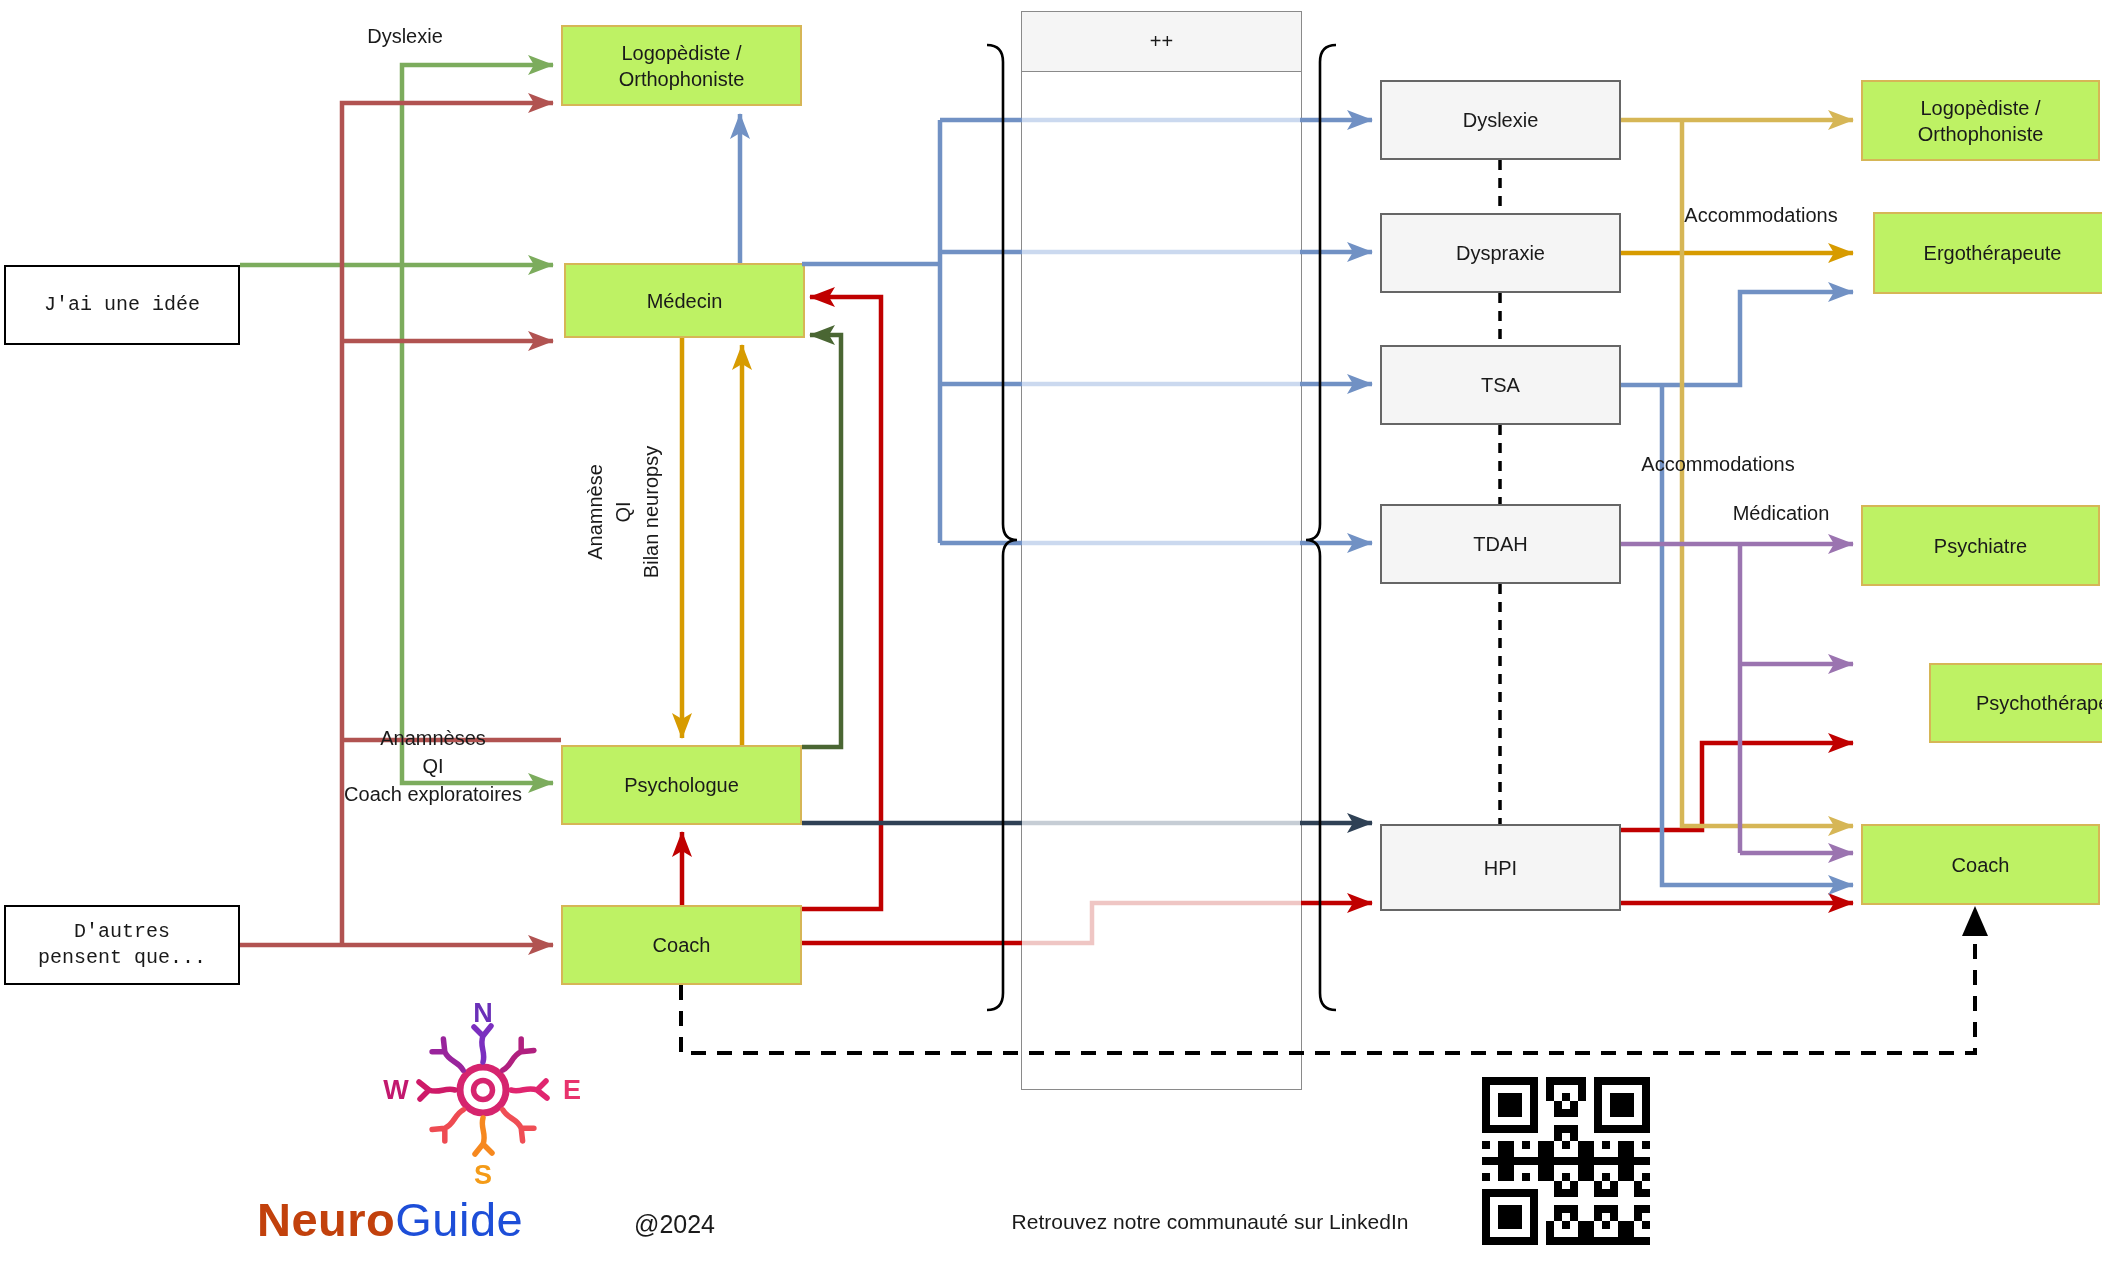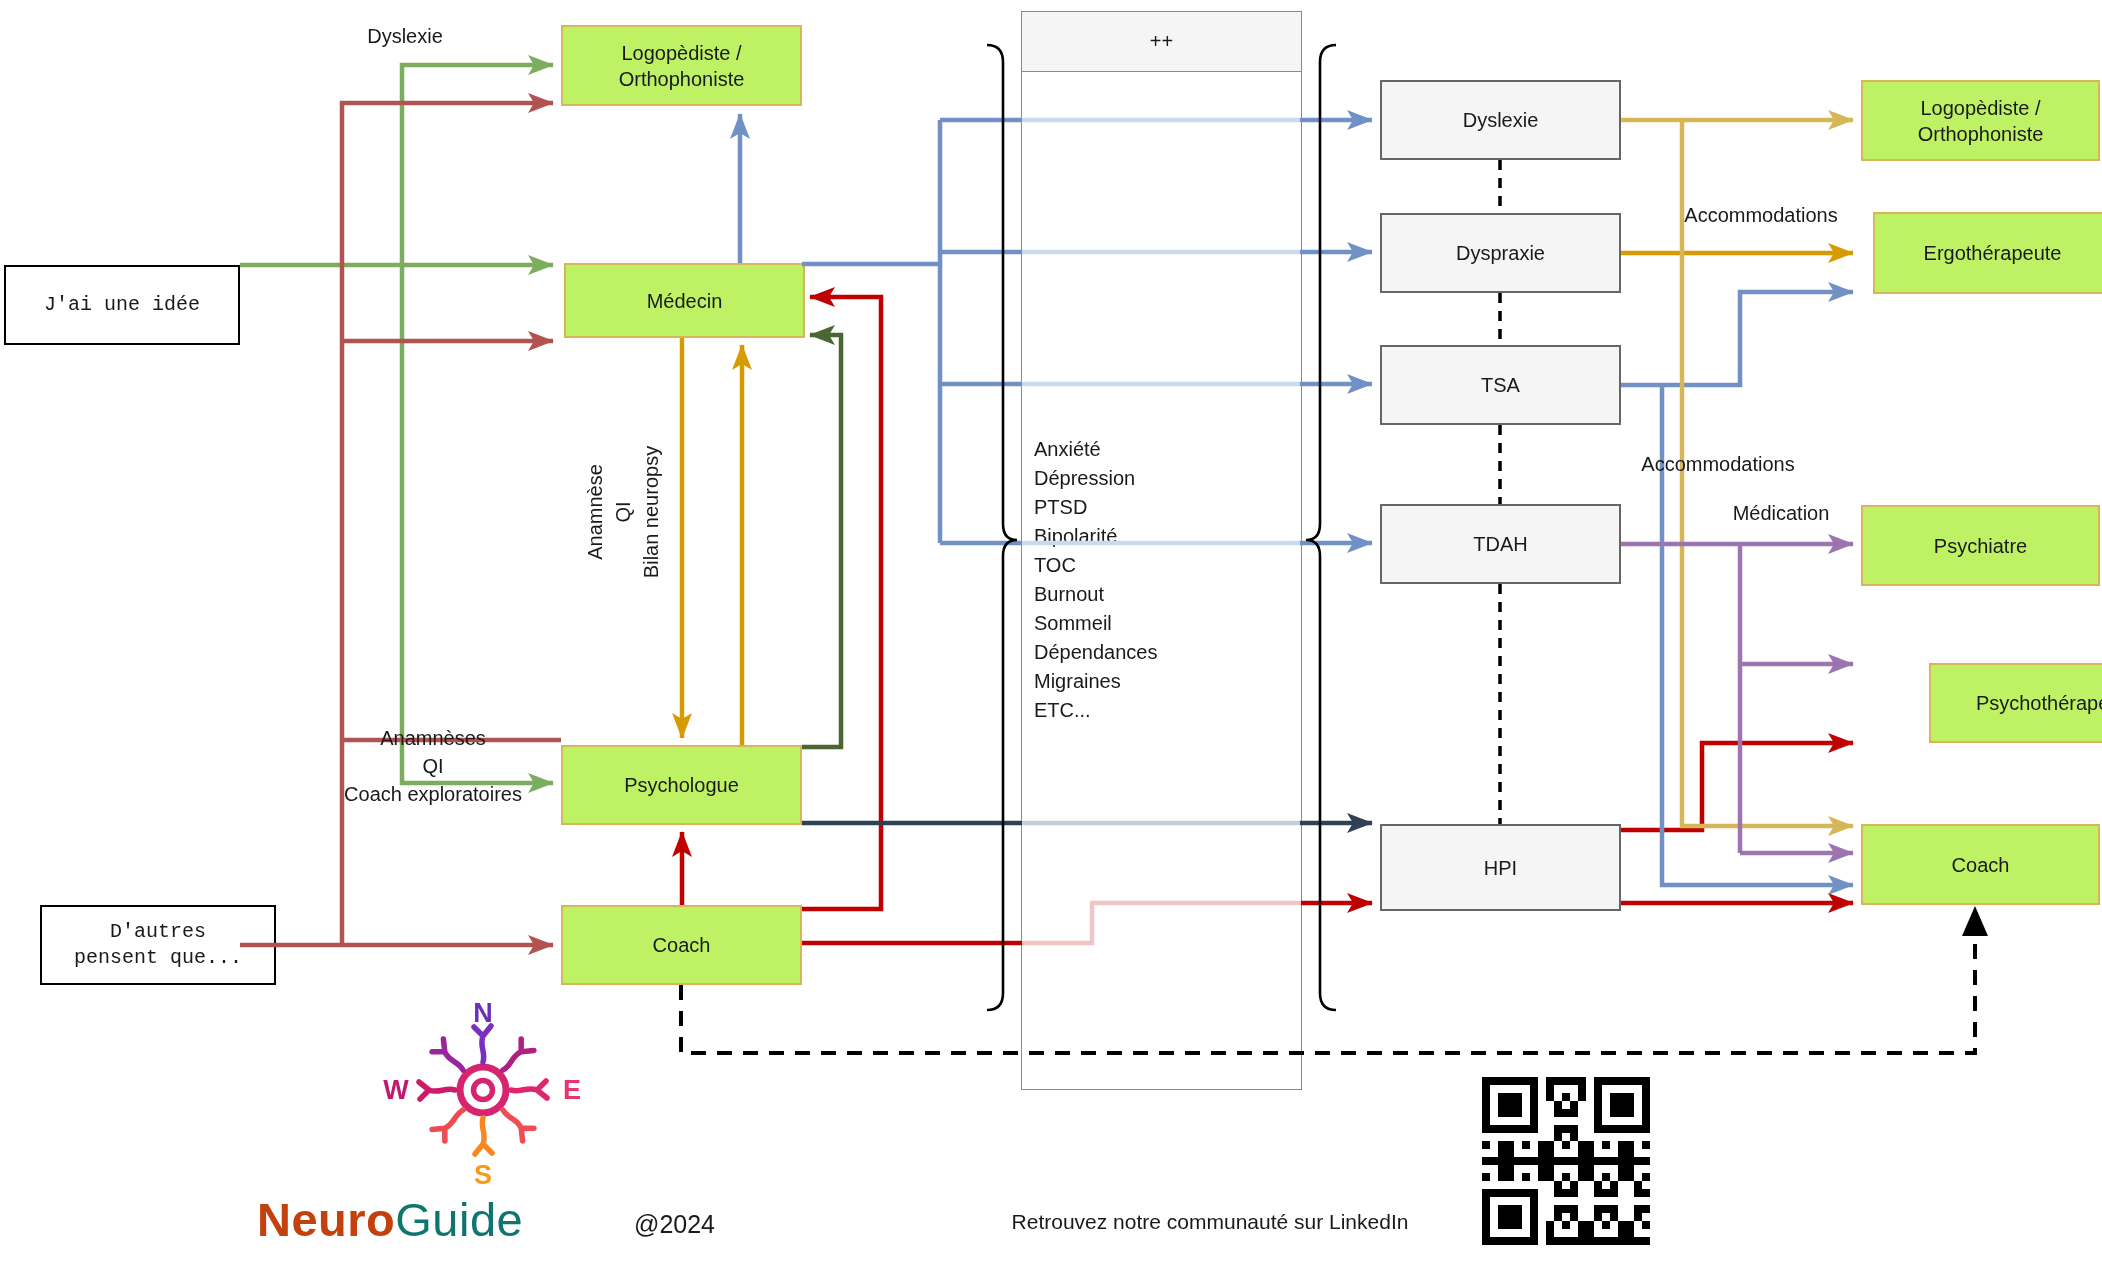--- a/index.html
+++ b/index.html
@@ -14,38 +14,37 @@
   .panel{position:absolute;left:1021px;top:11px;width:281px;height:1079px;
          border:1.5px solid #8a8a8a;box-sizing:border-box;background:#fff;z-index:1;}
   .panel-header{height:59px;background:#F5F5F5;border-bottom:1.5px solid #8a8a8a;
                 display:flex;align-items:center;justify-content:center;font-size:20px;}
   .panel-list{position:absolute;left:12px;top:423px;font-size:20px;line-height:29px;white-space:pre;}
   .lbl{position:absolute;font-size:20px;line-height:28px;text-align:center;z-index:3;}
   .rot{transform:rotate(-90deg);transform-origin:center center;}
   svg.overlay{position:absolute;left:0;top:0;z-index:2;pointer-events:none;}
   .brand{position:absolute;left:257px;top:1192px;font-size:47px;letter-spacing:.5px;z-index:3;}
   .brand .b1{font-weight:800;color:#c2410c;}
-  .brand .b2{font-weight:400;color:#0f766e;}
+  .brand .b2{font-weight:400;color:#1d4ed8;}
   .year{position:absolute;left:634px;top:1210px;font-size:25px;z-index:3;}
   .linkedin{position:absolute;left:980px;top:1210px;width:460px;text-align:center;font-size:21px;z-index:3;}
 </style>
 </head>
 <body>
 
 <div class="node white" style="left:4px;top:265px;width:236px;height:80px;">J'ai une idée</div>
-<div class="node white" style="left:4px;top:905px;width:236px;height:80px;padding:0 20px;margin-left:36px;">D'autres pensent que...</div>
+<div class="node white" style="left:4px;top:905px;width:236px;height:80px;padding:0 20px;">D'autres pensent que...</div>
 
 <div class="node yellow" style="left:561px;top:25px;width:241px;height:81px;padding:0 30px;">Logopèdiste / Orthophoniste</div>
 <div class="node yellow" style="left:564px;top:263px;width:241px;height:75px;">Médecin</div>
 <div class="node yellow" style="left:561px;top:745px;width:241px;height:80px;">Psychologue</div>
 <div class="node yellow" style="left:561px;top:905px;width:241px;height:80px;">Coach</div>
 
 <div class="panel">
   <div class="panel-header">++</div>
-  <div class="panel-list"><span>Anxiété</span><br><span>Dépression</span><br><span>PTSD</span><br><span>Bipolarité</span><br><span>TOC</span><br><span>Burnout</span><br><span>Sommeil</span><br><span>Dépendances</span><br><span>Migraines</span><br><span>ETC...</span></div>
 </div>
 
 <div class="node gray" style="left:1380px;top:80px;width:241px;height:80px;">Dyslexie</div>
 <div class="node gray" style="left:1380px;top:213px;width:241px;height:80px;">Dyspraxie</div>
 <div class="node gray" style="left:1380px;top:345px;width:241px;height:80px;">TSA</div>
 <div class="node gray" style="left:1380px;top:504px;width:241px;height:80px;">TDAH</div>
 <div class="node gray" style="left:1380px;top:824px;width:241px;height:87px;">HPI</div>
 
 <div class="node yellow" style="left:1861px;top:80px;width:239px;height:81px;padding:0 28px;">Logopèdiste / Orthophoniste</div>
 <div class="node yellow" style="left:1861px;top:212px;width:239px;height:82px;margin-left:12px;">Ergothérapeute</div>

